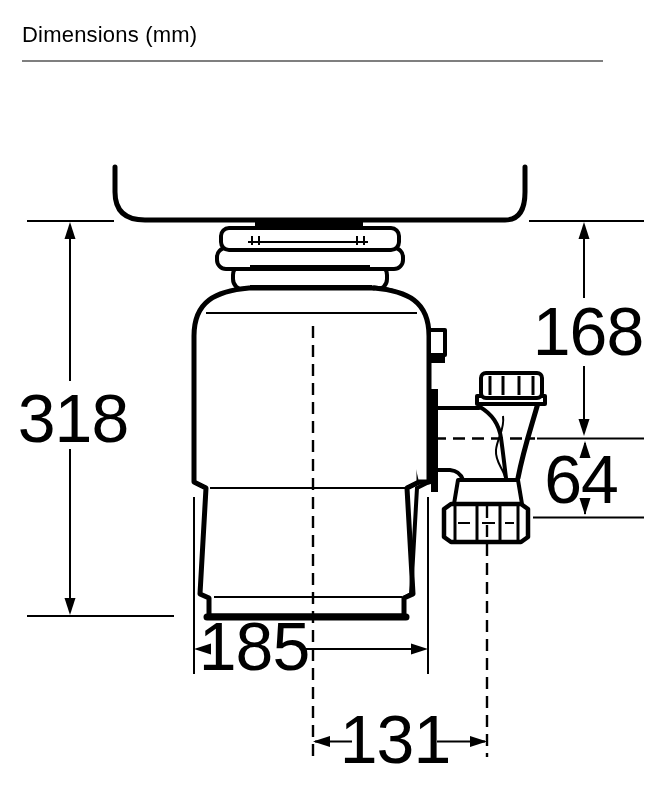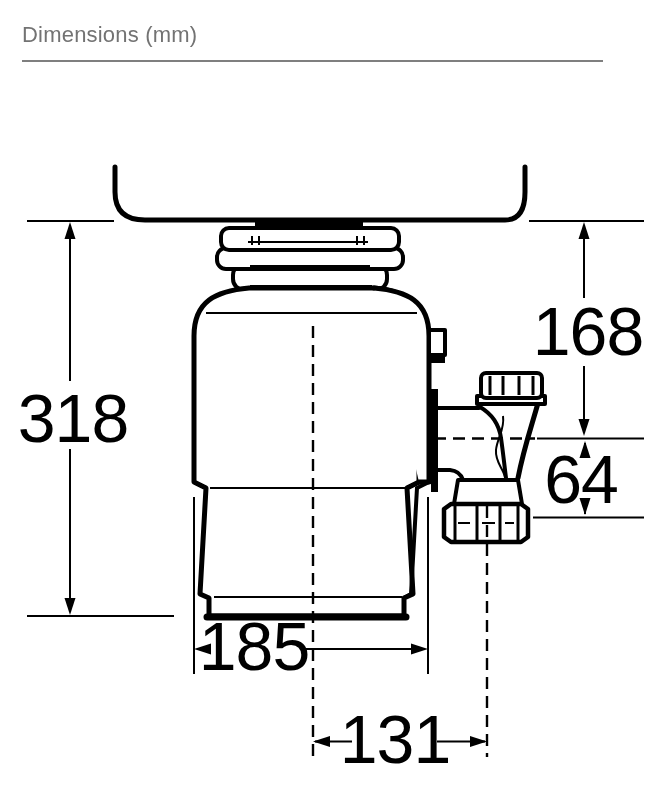--- a/index.html
+++ b/index.html
@@ -1,19 +1,19 @@
 <!DOCTYPE html>
 <html><head>
 <meta charset="utf-8">
 <style>
   html,body{margin:0;padding:0;background:#ffffff;}
   body{width:672px;height:800px;position:relative;font-family:"Liberation Sans",sans-serif;overflow:hidden;}
   .page-title{
     position:absolute;left:22px;top:22px;
-    font-size:22px;line-height:1.2;color:#737373;letter-spacing:0.2px;
+    font-size:22px;line-height:1.2;color:#000000;letter-spacing:0.2px;
   }
   .title-rule{
     position:absolute;left:22px;top:60px;width:581px;height:2px;background:#7f7f7f;
   }
   svg{position:absolute;left:0;top:0;}
   svg text{
     font-family:"Liberation Sans",sans-serif;
     font-size:68px;fill:#000000;letter-spacing:-1px;
   }
   .outline{fill:#ffffff;stroke:#000000;stroke-width:5;stroke-linejoin:round;stroke-linecap:round;}

